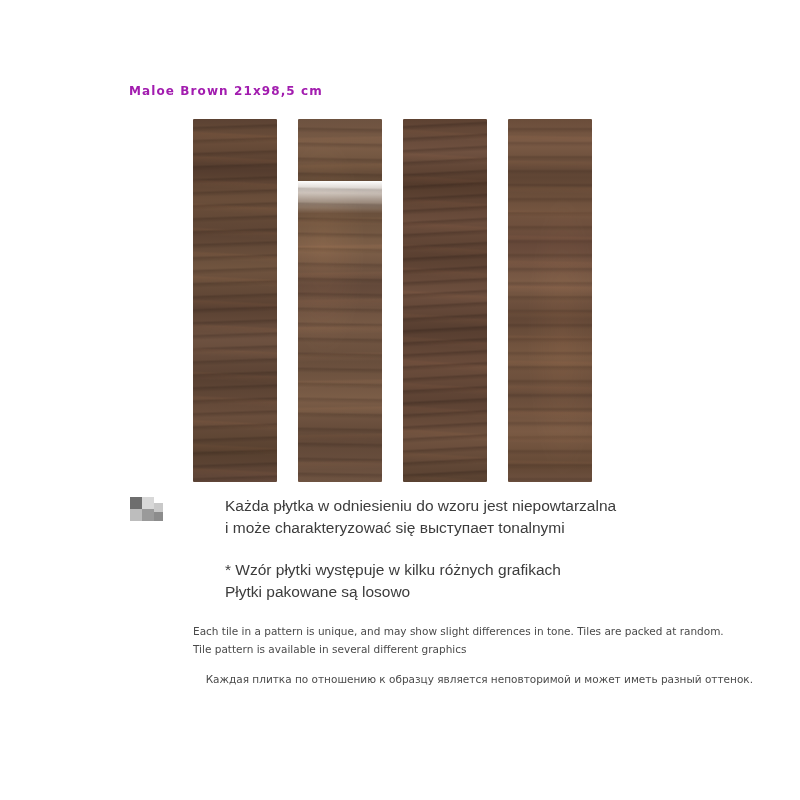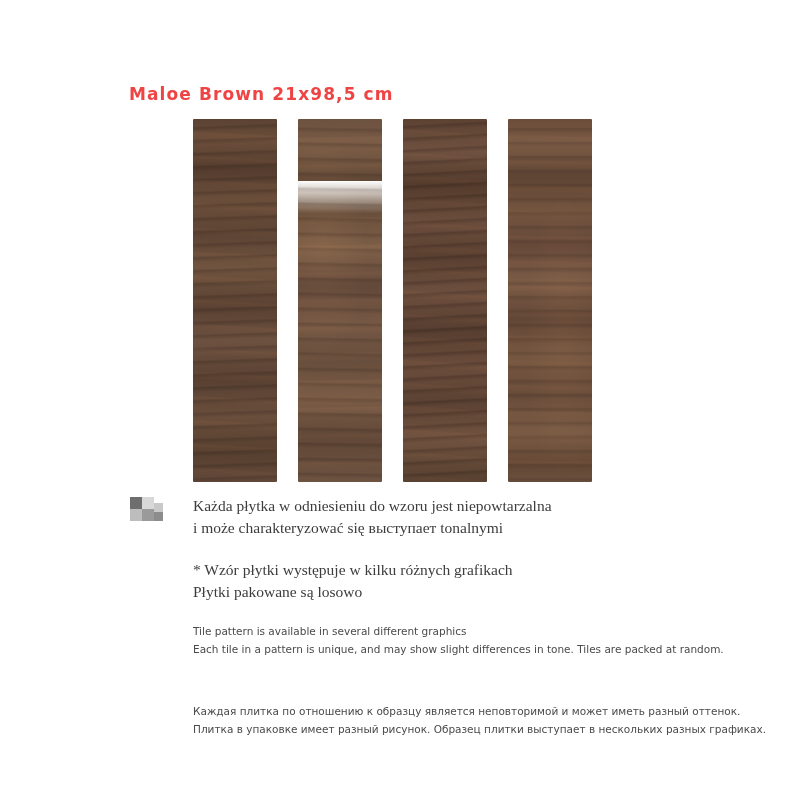--- a/index.html
+++ b/index.html
@@ -22,24 +22,24 @@
     height: 800px;
     box-sizing: border-box;
   }
 
   
   .title {
     position: absolute;
     left: 129px;
     top: 84px;
     font-family: "DejaVu Sans", sans-serif;
-    font-size: 17px;
+    font-size: 12px;
     font-weight: bold;
     letter-spacing: 1.1px;
-    color: #ef4444;
+    color: #a21caf;
     white-space: nowrap;
   }
 
   
   .tiles {
     position: absolute;
     left: 193px;
     top: 119px;
     width: 417px;
     height: 363px;
@@ -156,42 +156,43 @@
   .pack-icon .sq { position: absolute; }
 
   
   .pl-block {
     position: absolute;
     left: 193px;
     top: 495px;
     width: 560px;
   }
   .pl-line {
-    font-family: Liberation Serif, serif;
+    font-family: Liberation Sans, sans-serif;
     font-size: 15.5px;
     line-height: 22px;
     color: #3c3c3c;
     white-space: nowrap;
+    margin-left: 32px;
   }
   .pl-block .gap {
     height: 20px;
   }
 
   
   .note {
     position: absolute;
     left: 193px;
     font-family: "DejaVu Sans", sans-serif;
     font-size: 10.5px;
     line-height: 18px;
     color: #4a4a4a;
     width: 560px;
   }
   .note.en { top: 622px; }
-  .note.ru { top: 702px; }
+  .note.ru { top: 670px; text-align: right; }
   .note div { white-space: nowrap; }
 </style>
 </head>
 <body>
 
 <div class="page">
 
   <div class="title">Maloe Brown 21x98,5 cm</div>
 
   <div class="tiles">
@@ -228,22 +229,21 @@
 
   <div class="pl-block">
     <div class="pl-line">Każda płytka w odniesieniu do wzoru jest niepowtarzalna</div>
     <div class="pl-line">i może charakteryzować się выступает tonalnymi</div>
     <div class="gap"></div>
     <div class="pl-line">* Wzór płytki występuje w kilku różnych grafikach</div>
     <div class="pl-line">Płytki pakowane są losowo</div>
   </div>
 
   <div class="note en">
+    <div>Each tile in a pattern is unique, and may show slight differences in tone. Tiles are packed at random.</div>
     <div>Tile pattern is available in several different graphics</div>
-    <div>Each tile in a pattern is unique, and may show slight differences in tone. Tiles are packed at random.</div>
   </div>
 
   <div class="note ru">
     <div>Каждая плитка по отношению к образцу является неповторимой и может иметь разный оттенок.</div>
-    <div>Плитка в упаковке имеет разный рисунок. Образец плитки выступает в нескольких разных графиках.</div>
   </div>
 
 </div>
 
 </body></html>

